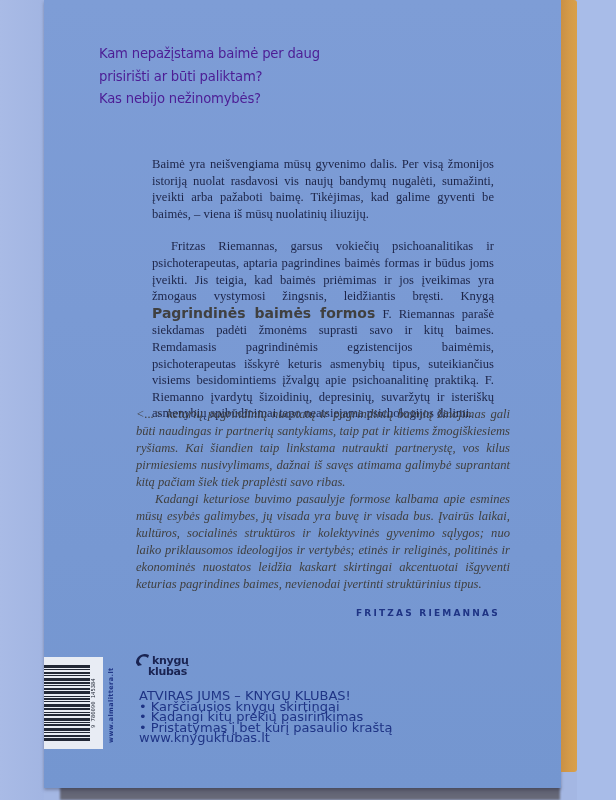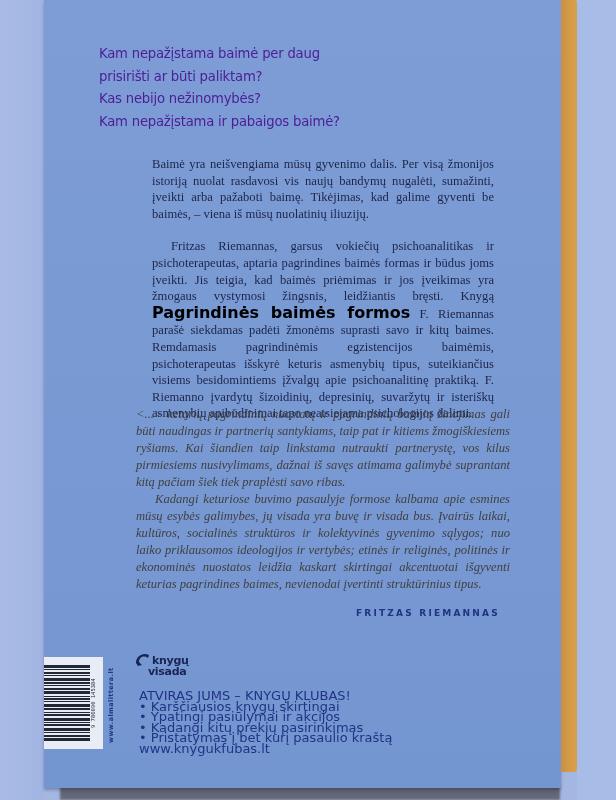--- a/index.html
+++ b/index.html
@@ -38,21 +38,21 @@
     }
     .questions div { white-space: nowrap; }
     .body-text {
       position: absolute; left: 136px; top: 140px; width: 374px;
       font-size: 12.6px; line-height: 16.6px; color: #1d2548;
       text-align: justify;
     }
     .body-text p { margin: 16px; text-indent: 19px; }
     .body-text p.first { text-indent: 0; }
     .body-text .book-title {
-      font-family: "DejaVu Sans", sans-serif; font-weight: bold; color: #000000; font-size: 16px;
+      font-family: "DejaVu Sans", sans-serif; font-weight: bold; color: #404040; font-size: 14px;
     }
     .quote {
       position: absolute; left: 136px; top: 406px; width: 374px;
       font-size: 12.6px; line-height: 17px; color: #404040;
       font-style: italic; text-align: justify;
     }
     .quote p { margin: 0; text-indent: 19px; }
     .quote p.first { text-indent: 0; }
     .signature {
       position: absolute; left: 356px; top: 608px; width: 150px;
@@ -107,21 +107,20 @@
 <div class="background-right"></div>
 <div class="floor-shadow"></div>
 
 <div class="book"></div>
 <div class="spine"></div>
 
 <div class="questions">
   <div>Kam nepažįstama baimė per daug</div>
   <div>prisirišti ar būti paliktam?</div>
   <div>Kas nebijo nežinomybės?</div>
-  <div>Kam nepažįstama ir pabaigos baimė?</div>
 </div>
 
 <div class="body-text">
   <p class="first">Baimė yra neišvengiama mūsų gyvenimo dalis. Per visą žmonijos istoriją nuolat rasdavosi vis naujų bandymų nugalėti, sumažinti, įveikti arba pažaboti baimę. Tikėjimas, kad galime gyventi be baimės, – viena iš mūsų nuolatinių iliuzijų.</p>
   <p><span>Fritzas Riemannas, garsus vokiečių psichoanalitikas ir psichoterapeutas, aptaria pagrindines baimės formas ir būdus joms įveikti. Jis teigia, kad baimės priėmimas ir jos įveikimas yra žmogaus vystymosi žingsnis, leidžiantis bręsti. Knygą </span><span class="book-title">Pagrindinės baimės formos</span><span> F. Riemannas parašė siekdamas padėti žmonėms suprasti savo ir kitų baimes. Remdamasis pagrindinėmis egzistencijos baimėmis, psichoterapeutas išskyrė keturis asmenybių tipus, suteikiančius visiems besidomintiems įžvalgų apie psichoanalitinę praktiką. F. Riemanno įvardytų šizoidinių, depresinių, suvaržytų ir isteriškų asmenybių apibūdinimai tapo neatsiejama psichologijos dalimi.</span></p>
 </div>
 
 <div class="quote">
   <p class="first">&lt;...&gt; keturių pagrindinių nuostatų ir pagrindinių baimių žinojimas gali būti naudingas ir partnerių santykiams, taip pat ir kitiems žmogiškiesiems ryšiams. Kai šiandien taip linkstama nutraukti partnerystę, vos kilus pirmiesiems nusivylimams, dažnai iš savęs atimama galimybė suprantant kitą pačiam šiek tiek praplėsti savo ribas.</p>
   <p>Kadangi keturiose buvimo pasaulyje formose kalbama apie esmines mūsų esybės galimybes, jų visada yra buvę ir visada bus. Įvairūs laikai, kultūros, socialinės struktūros ir kolektyvinės gyvenimo sąlygos; nuo laiko priklausomos ideologijos ir vertybės; etinės ir religinės, politinės ir ekonominės nuostatos leidžia kaskart skirtingai akcentuotai išgyventi keturias pagrindines baimes, nevienodai įvertinti struktūrinius tipus.</p>
@@ -158,23 +157,22 @@
   <div class="barcode-digits">9 786090 145384</div>
 </div>
 
 <div class="publisher-url">www.almalittera.lt</div>
 
 <div class="club-logo">
   <svg class="swoosh" viewBox="0 0 18 18">
     <path d="M2 12 C2 5, 9 1, 15 4 L14 7 C10 4, 5 6, 5 11 L8 14 L4 15 Z" fill="#1a2452"></path>
   </svg>
   <span class="logo-line1">knygų</span>
-  <span class="logo-line2">visada</span>
+  <span class="logo-line2">klubas</span>
 </div>
 
 <div class="club-info">
   <div>ATVIRAS JUMS – KNYGŲ KLUBAS!</div>
   <div>• Karščiausios knygų skirtingai</div>
-  <div>• Ypatingi pasiūlymai ir akcijos</div>
   <div>• Kadangi kitų prekių pasirinkimas</div>
   <div>• Pristatymas į bet kurį pasaulio kraštą</div>
   <div>www.knygukfubas.lt</div>
 </div>
 
 </body></html>

